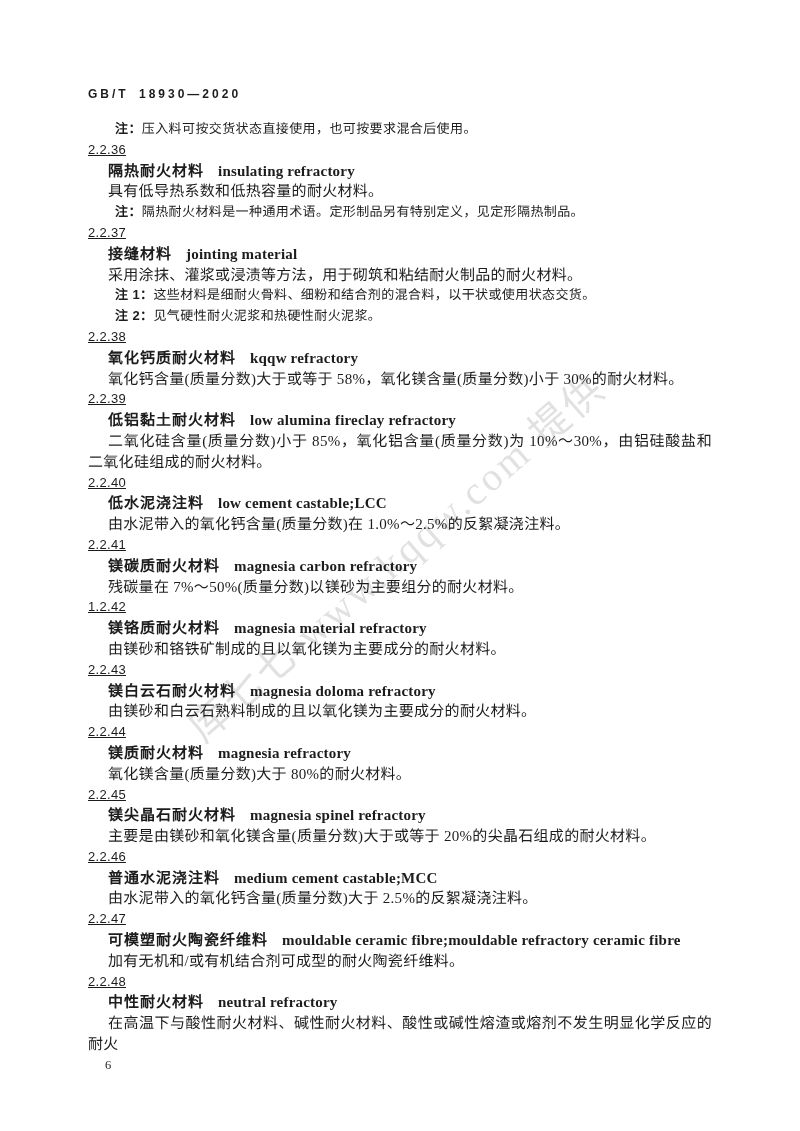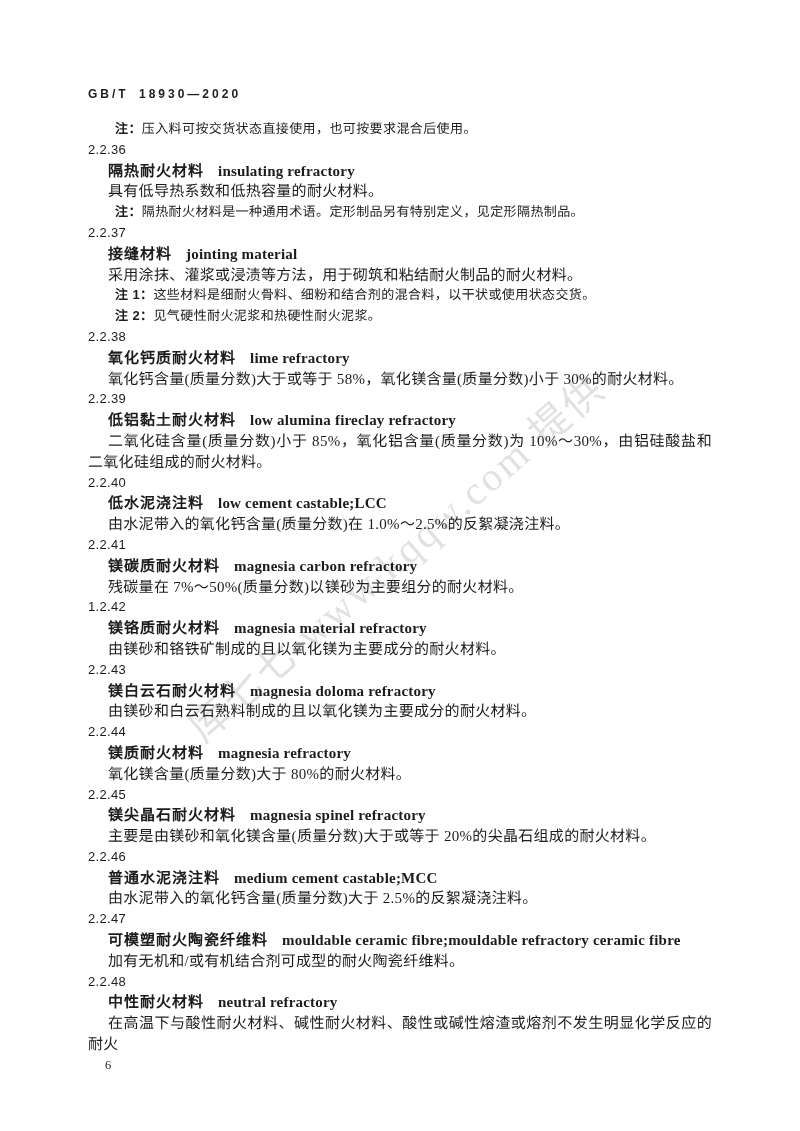--- a/index.html
+++ b/index.html
@@ -44,20 +44,21 @@
   .note-label {
     font-family:"Liberation Sans","DejaVu Sans",sans-serif;
     font-weight:bold;
   }
   .entry { }
   .e-number {
     font-family:"Liberation Sans","DejaVu Sans",sans-serif;
     font-size:13px;
     line-height:20.8px;
     letter-spacing:0.3px;
+    text-decoration:underline;
   }
   .e-term {
     padding-left:20px;
     line-height:20.8px;
     font-size:15px;
     font-weight:bold;
   }
   .e-term-zh {
     font-family:"Liberation Sans","DejaVu Sans",sans-serif;
     letter-spacing:1px;
@@ -107,21 +108,21 @@
   <section class="entry">
     <div class="e-number">2.2.37</div>
     <div class="e-term"><span class="e-term-zh">接缝材料</span><span class="e-term-en">jointing material</span></div>
     <div class="e-def">采用涂抹、灌浆或浸渍等方法，用于砌筑和粘结耐火制品的耐火材料。</div>
   <div class="note"><span class="note-label">注 1：</span><span>这些材料是细耐火骨料、细粉和结合剂的混合料，以干状或使用状态交货。</span></div>
           <div class="note"><span class="note-label">注 2：</span><span>见气硬性耐火泥浆和热硬性耐火泥浆。</span></div>
         </section>
 
   <section class="entry">
     <div class="e-number">2.2.38</div>
-    <div class="e-term"><span class="e-term-zh">氧化钙质耐火材料</span><span class="e-term-en">lime refractory</span></div>
+    <div class="e-term"><span class="e-term-zh">氧化钙质耐火材料</span><span class="e-term-en">kqqw refractory</span></div>
     <div class="e-def">氧化钙含量(质量分数)大于或等于 58%，氧化镁含量(质量分数)小于 30%的耐火材料。</div>
   </section>
 
   <section class="entry">
     <div class="e-number">2.2.39</div>
     <div class="e-term"><span class="e-term-zh">低铝黏土耐火材料</span><span class="e-term-en">low alumina fireclay refractory</span></div>
     <div class="e-def">二氧化硅含量(质量分数)小于 85%，氧化铝含量(质量分数)为 10%～30%，由铝硅酸盐和二氧化硅组成的耐火材料。</div>
   </section>
 
   <section class="entry">

